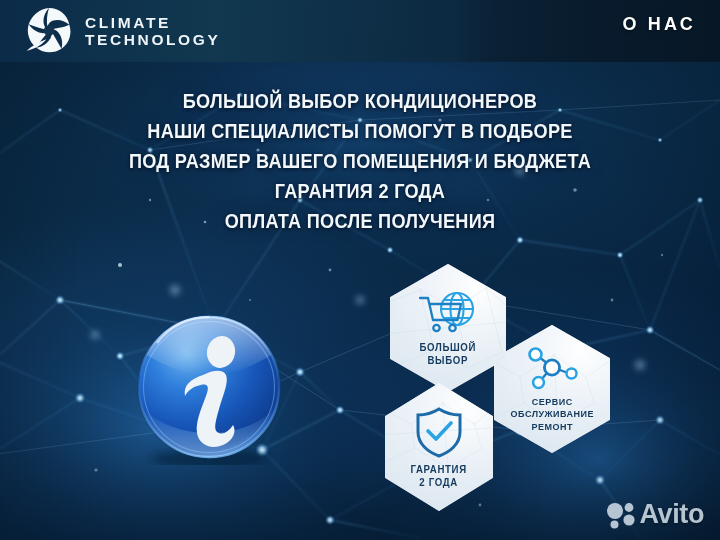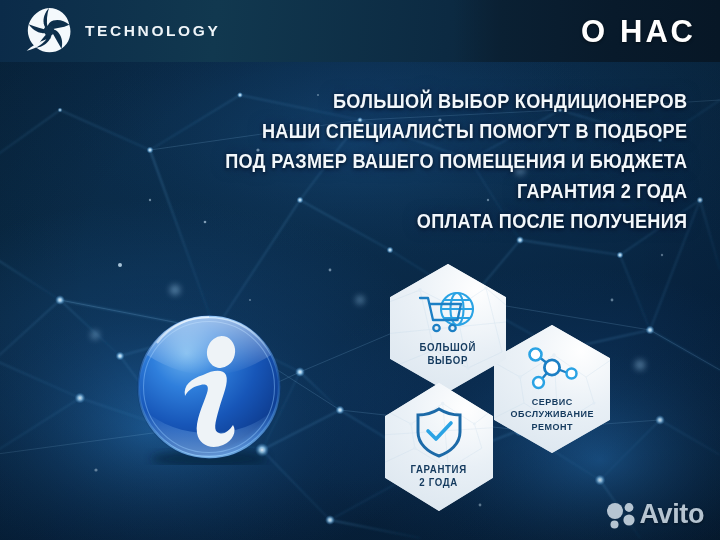--- a/index.html
+++ b/index.html
@@ -46,30 +46,30 @@
   #logo-text .l1 { font-size:15.5px; }
   #logo-text .l2 { font-size:15.5px;text-align:right; }
 
   #about-tab {
     position:absolute; right:0; top:0; width:266px; height:62px;
     background:linear-gradient(90deg,rgba(6,20,33,.0) 0%, #0a2033 18%, #081a2b 60%, #071726 100%);
     z-index:7;
   }
   #about-label {
     position:absolute; right:24px; top:14px;
-    color:#ffffff; font-size:31px; font-weight:700;
+    color:#ffffff; font-size:18px; font-weight:700;
     letter-spacing:3.2px;
     text-shadow:0 1px 3px rgba(0,0,0,.5);
     z-index:8;
   }
 
   
   #headline {
     position:absolute; left:0; top:86px; width:720px;
-    text-align:right; z-index:5;
+    text-align:center; z-index:5;
     padding:0 8px;
   }
   #headline .hl {
     color:#f2f7fb;
     font-size:19.5px;
     font-weight:700;
     letter-spacing:.3px;
     line-height:30px;
     white-space:nowrap;
     text-shadow:0 1px 4px rgba(0,12,25,.85), 0 0 14px rgba(10,40,80,.6);
@@ -267,20 +267,21 @@
         <path d="M7 88 C17 79 30 71 45 66 C35 78 22 85 7 88 Z"></path>
       </g>
       <circle cx="50" cy="49" r="10" fill="#11334f"></circle>
       <g stroke="#11334f" stroke-width="1.2" opacity=".85" fill="none">
         <path d="M40 36 C46 41 49 45 50 49"></path>
         <path d="M37 54 C44 52 48 50 52 49"></path>
         <path d="M53 49 C55 54 54 60 52 65"></path>
       </g>
     </svg>
     <div id="logo-text">
+      <span class="l1">CLIMATE</span>
       <span class="l2">TECHNOLOGY</span>
     </div>
   </div>
 
   <div id="headline">
     <div class="hl">БОЛЬШОЙ ВЫБОР КОНДИЦИОНЕРОВ</div>
     <div class="hl">НАШИ СПЕЦИАЛИСТЫ ПОМОГУТ В ПОДБОРЕ</div>
     <div class="hl">ПОД РАЗМЕР ВАШЕГО ПОМЕЩЕНИЯ И БЮДЖЕТА</div>
     <div class="hl">ГАРАНТИЯ 2 ГОДА</div>
     <div class="hl">ОПЛАТА ПОСЛЕ ПОЛУЧЕНИЯ</div>

